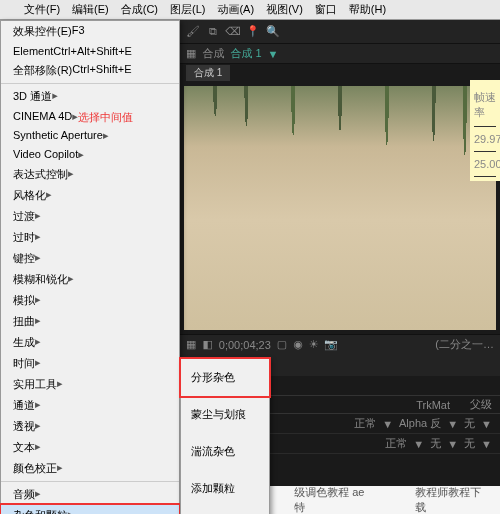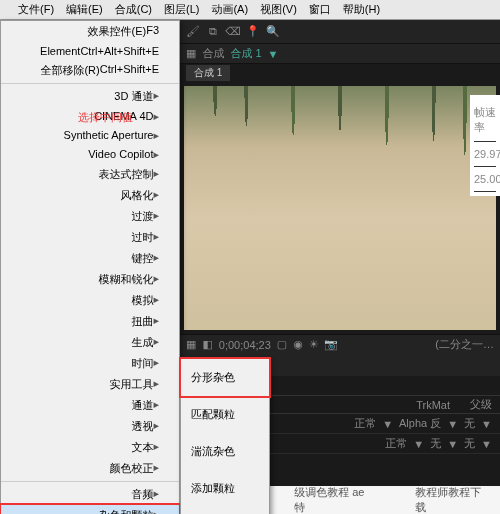--- a/index.html
+++ b/index.html
@@ -1,45 +1,45 @@
 <!DOCTYPE html>
 <html><head>
 <meta charset="utf-8">
 <style>
 *{margin:0;padding:0;box-sizing:border-box;font-family:"Microsoft YaHei",sans-serif;font-size:11px;-webkit-font-smoothing:antialiased}
 body{background:#232323;color:#ccc;width:500px;height:514px;overflow:hidden;position:relative}
-.menubar{background:#e8e8e8;color:#000;display:flex;height:20px;align-items:flex-end;padding:0 12px;border-bottom:1px solid #999}
+.menubar{background:#e8e8e8;color:#000;display:flex;height:20px;align-items:flex-end;padding:0 18px;border-bottom:1px solid #999}
 .menubar span{padding:2px 6px;cursor:default}
 .menubar span.active{background:#d0e4f5;border:1px solid #7ab}
 .toolbar{background:#232323;height:24px;display:flex;align-items:center;gap:6px;padding:0 6px;border-bottom:1px solid #111}
 .toolbar .ico{width:14px;height:14px;display:inline-flex;align-items:center;justify-content:center;color:#888}
 .main{display:flex;height:310px}
 .dropdown{position:absolute;left:0;top:20px;width:180px;background:#f0f0f0;color:#000;border:1px solid #999;box-shadow:2px 2px 5px rgba(0,0,0,.4);z-index:10}
-.dropdown .row{display:flex;justify-content:flex-end;padding:3px 20px;cursor:default}
+.dropdown .row{display:flex;justify-content:flex-start;padding:3px 12px;cursor:default}
 .dropdown .row .arr{color:#555}
 .dropdown hr{border:none;border-top:1px solid #ccc;margin:2px 0}
 .dropdown .hi{background:#cde3f8}
 .submenu2{position:absolute;left:180px;top:358px;width:90px;background:#f0f0f0;color:#000;border:1px solid #999;box-shadow:2px 2px 5px rgba(0,0,0,.4);z-index:11}
 .submenu2 .row{padding:11px 10px}
 .viewer{flex:1;background:#1a1a1a;display:flex;flex-direction:column;margin-left:180px}
 .vhead{height:20px;background:#232323;display:flex;align-items:center;gap:6px;padding:0 6px;border-bottom:1px solid #111;color:#888}
 .vhead .lbl{color:#4a9}
 .tabs{height:18px;background:#1a1a1a;display:flex;align-items:center;padding:0 6px;gap:6px}
 .tab{background:#333;padding:1px 8px;color:#ccc;font-size:10px}
 .canvas{flex:1;background:#000;position:relative;margin:4px}
 .img{position:absolute;inset:0;background:linear-gradient(180deg,#7a8560 0%,#c9b896 25%,#d9c9aa 55%,#cfc09e 100%);overflow:hidden}
 .img::before{content:"";position:absolute;top:0;left:0;right:0;height:48%;background:
  radial-gradient(2px 30px at 10% 0,#4a5a3a 0 100%,transparent 0),
  radial-gradient(2px 40px at 20% 0,#4a5a3a 0 100%,transparent 0),
  radial-gradient(2px 50px at 35% 0,#556b3f 0 100%,transparent 0),
  radial-gradient(2px 45px at 50% 0,#4a5a3a 0 100%,transparent 0),
  radial-gradient(2px 60px at 65% 0,#556b3f 0 100%,transparent 0),
  radial-gradient(2px 55px at 80% 0,#4a5a3a 0 100%,transparent 0),
  radial-gradient(2px 70px at 90% 0,#556b3f 0 100%,transparent 0)}
-.sidepanel{position:absolute;right:0;top:95px;width:30px;background:#ffffff;padding:4px;color:#888;font-size:10px}
+.sidepanel{position:absolute;right:0;top:80px;width:30px;background:#fef9c3;padding:4px;color:#888;font-size:10px}
 .sidepanel .itm{padding:6px 0;border-bottom:1px solid #333}
 .controls{height:20px;background:#232323;display:flex;align-items:center;gap:6px;padding:0 6px;color:#888;font-size:10px;border-top:1px solid #111}
 .timeline{position:absolute;left:0;top:376px;right:0;height:110px;background:#1a1a1a;color:#888}
 .tlhead{height:20px;display:flex;align-items:center;gap:8px;padding:0 8px;border-bottom:1px solid #333}
 .tlheaders{height:18px;display:flex;align-items:center;padding:0 8px;gap:20px;font-size:10px;border-bottom:1px solid #333}
 .track{height:20px;display:flex;align-items:center;gap:6px;padding:0 8px;border-bottom:1px solid #2a2a2a;font-size:10px}
 .track .sq{width:10px;height:10px;background:#a44}
 .track .clip{background:#5a4a3a;color:#ddd;padding:1px 4px}
 .anno{position:absolute;left:78px;top:110px;color:#e33;font-size:13px;z-index:20;font-weight:500}
 .arrow1{position:absolute;left:65px;top:55px;width:2px;height:300px;background:#e33;z-index:5}
@@ -179,21 +179,21 @@
     </div>
   <div class="row hi redbox">
       <span>杂色和颗粒</span>
       <span class="arr">▸</span>
     </div>
 
 </div>
 
 <div class="submenu2">
   <div class="row redbox">分形杂色</div>
-  <div class="row">匹配颗粒</div>
+  <div class="row">蒙尘与划痕</div>
   <div class="row">湍流杂色</div>
   <div class="row">添加颗粒</div>
   <div class="row">杂色</div>
   <div class="row">杂色 Alpha</div>
 
 </div>
 
 <div class="main">
   <div class="viewer">
     <div class="vhead">

